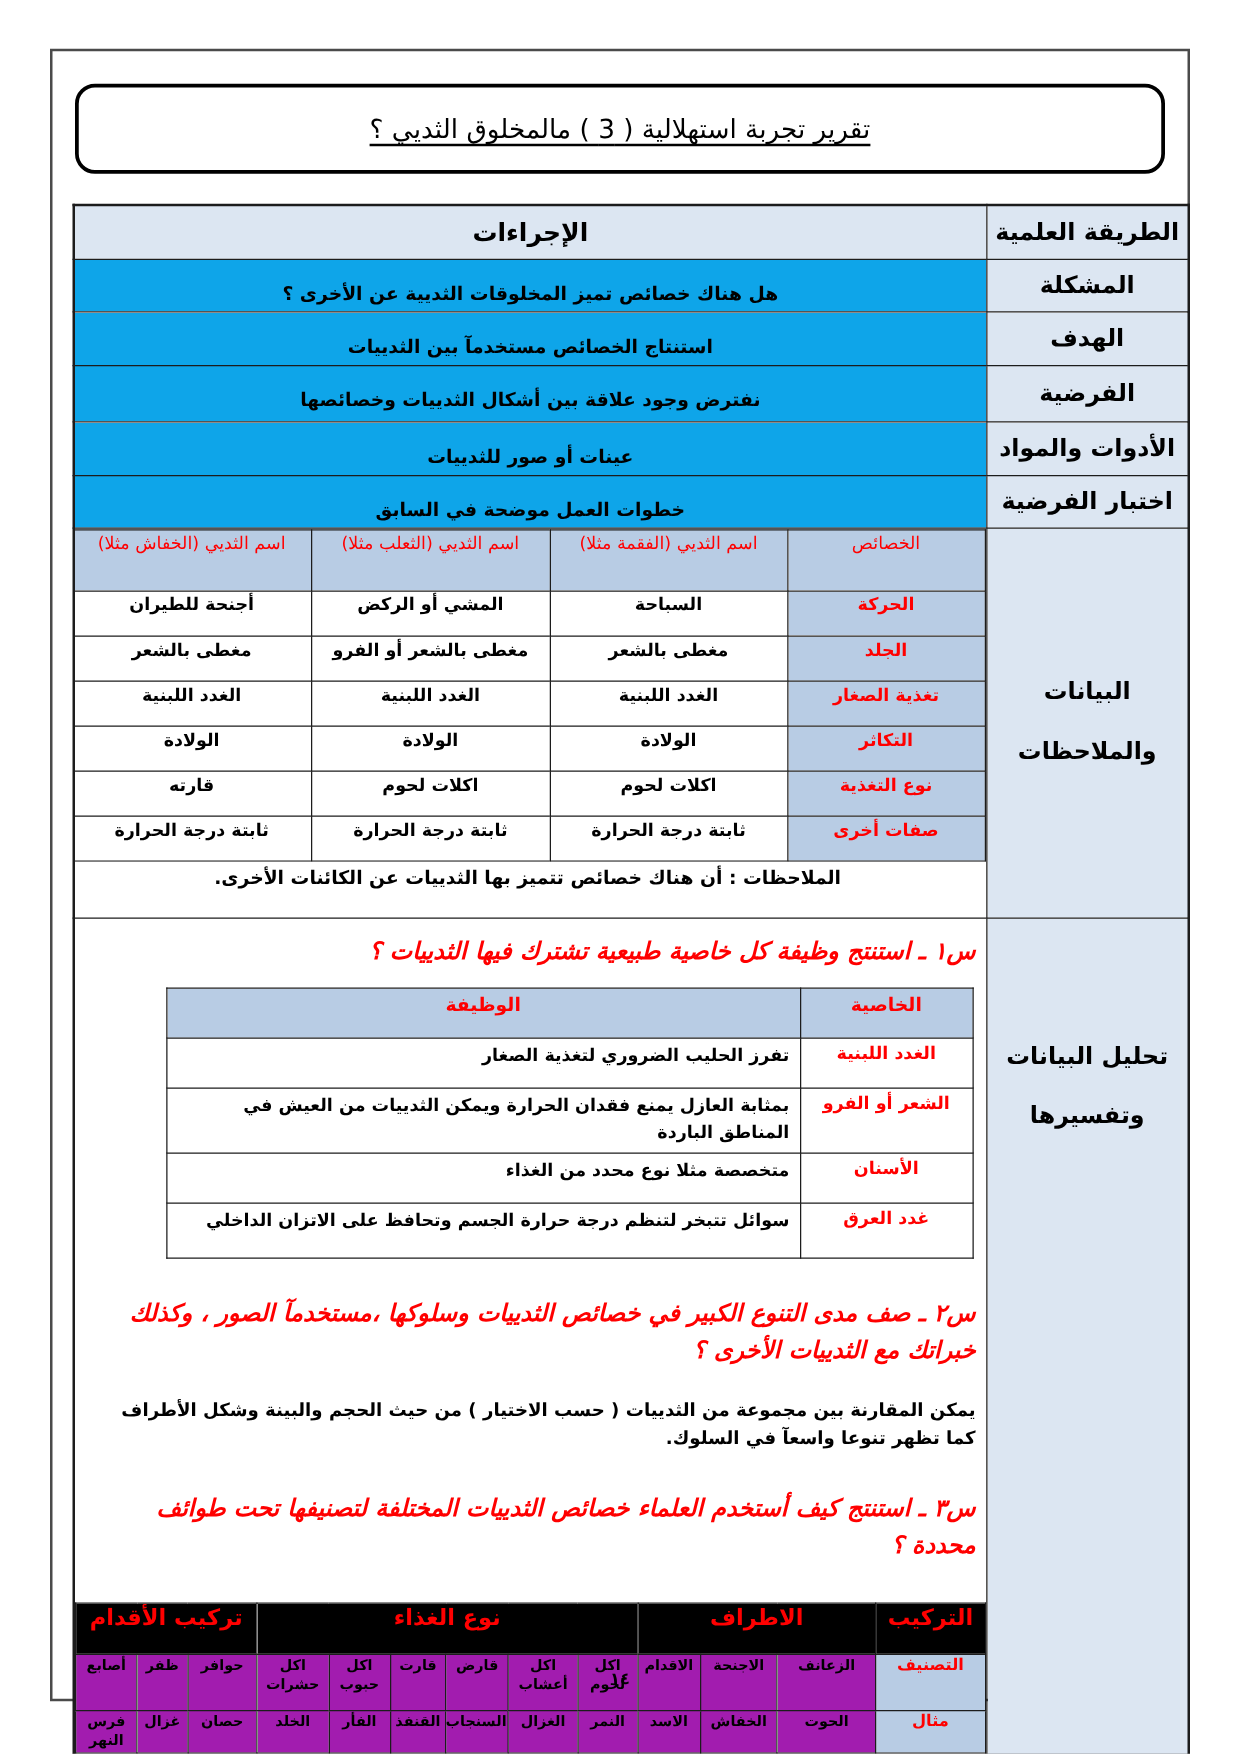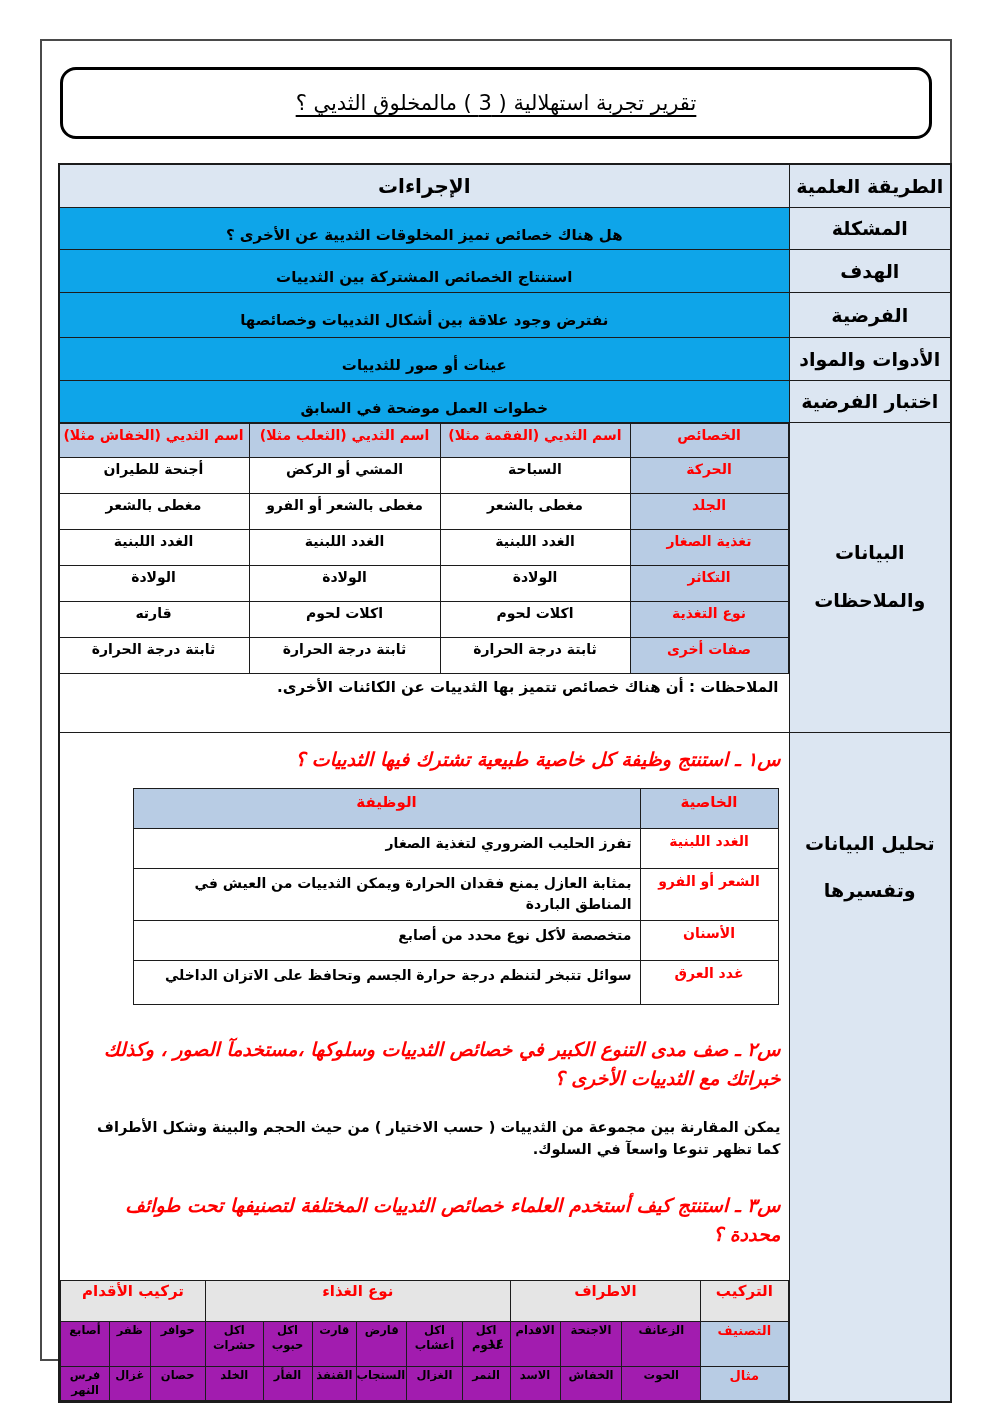--- a/index.html
+++ b/index.html
@@ -41,27 +41,27 @@
     background:#0ea5e9; text-align:center; vertical-align:top;
     font-weight:bold; font-size:15px; padding-top:18px;
   }
   .nest{ padding:0; vertical-align:top; background:#fff; }
   .side-label div{ line-height:1.15; }
   .side-label .l2{ margin-top:26px; }
   .side-top{ vertical-align:top; padding-top:100px; }
 
   .sub-table{ width:100%; }
   .sub-table td{ vertical-align:top; padding-top:3px; text-align:center; }
-  .m-hdr{ background:#b8cce4; color:#ff0000; font-weight:bold; font-size:14px; height:34px; }
+  .m-hdr{ background:#b8cce4; color:#ff0000; font-weight:normal; font-size:14px; height:49px; }
   .m-lbl{ background:#b8cce4; color:#ff0000; font-weight:bold; font-size:14px; height:36px; }
   .m-val{ background:#fff; font-weight:bold; font-size:14px; height:36px; }
 
   .notes-line{
     height:45px; padding:4px 10px 0 6px; font-weight:bold; font-size:15px;
-    text-align:right; background:#fff;
+    text-align:center; background:#fff;
   }
 
   .q-red{
     color:#ff0000; font-weight:bold; font-size:19px; text-align:right;
     padding:0 8px 0 24px; line-height:1.55;font-style:italic;
   }
   .q1{ margin-top:12px; }
   .q2{ margin-top:30px; }
   .q3{ margin-top:30px; }
   .answer-black{
@@ -74,21 +74,21 @@
   .f-hdr{ background:#b8cce4; color:#ff0000; font-weight:bold; font-size:15px;
           text-align:center; height:40px; padding-top:4px; }
   .f-prop{ background:#fff; color:#ff0000; font-weight:bold; font-size:14px;
            text-align:center; padding-top:4px; }
   .f-func{ background:#fff; font-weight:bold; font-size:14px; text-align:right;
            padding:4px 8px 4px 6px; line-height:1.5; }
   .fr1{ height:40px; } .fr2{ height:52px; } .fr3{ height:40px; } .fr4{ height:44px; }
 
   .class-table{ width:100%; margin-top:30px; border:1.8px solid #1c1c1c; }
   .class-table td{ vertical-align:top; text-align:center; padding:1px 1px 0 1px; }
-  .c-grp{ background:#e5e5e5; color:#ff0000; font-weight:bold; font-size:15px; height:41px; }
+  .c-grp{ background:#000000; color:#ff0000; font-weight:bold; font-size:18px; height:41px; }
   .c-lbl{ background:#b8cce4; color:#ff0000; font-weight:bold; font-size:13px; }
   .c-cell{ background:#a21caf; font-weight:bold; font-size:11.5px; line-height:1.3; }
   .c-row2 td{ height:45px; }
   .c-row3 td{ height:34px; }
 
   .page-number{
     position:absolute; left:0; top:1336px; width:100%;
     text-align:center; font-size:13px; font-weight:bold;
   }
 </style>
@@ -110,21 +110,21 @@
       <tr style="height:43px">
     <td class="lbl">الطريقة العلمية</td>
     <td class="proc-hdr">الإجراءات</td>
   </tr>
   <tr style="height:42px">
     <td class="lbl">المشكلة</td>
     <td class="val">هل هناك خصائص تميز المخلوقات الثديية عن الأخرى ؟</td>
   </tr>
   <tr style="height:43px">
     <td class="lbl">الهدف</td>
-    <td class="val">استنتاج الخصائص المشتركة بين الثدييات</td>
+    <td class="val">استنتاج الخصائص مستخدمآ بين الثدييات</td>
   </tr>
   <tr style="height:45px">
     <td class="lbl">الفرضية</td>
     <td class="val">نفترض وجود علاقة بين أشكال الثدييات وخصائصها</td>
   </tr>
   <tr style="height:43px">
     <td class="lbl">الأدوات والمواد</td>
     <td class="val">عينات أو صور للثدييات</td>
   </tr>
   <tr style="height:42px">
@@ -216,21 +216,21 @@
         <tr class="fr1">
           <td class="f-prop">الغدد اللبنية</td>
           <td class="f-func">تفرز الحليب الضروري لتغذية الصغار</td>
         </tr>
         <tr class="fr2">
           <td class="f-prop">الشعر أو الفرو</td>
           <td class="f-func">بمثابة العازل يمنع فقدان الحرارة ويمكن الثدييات من العيش في المناطق الباردة</td>
         </tr>
         <tr class="fr3">
           <td class="f-prop">الأسنان</td>
-          <td class="f-func">متخصصة لأكل نوع محدد من أصابع</td>
+          <td class="f-func">متخصصة مثلا نوع محدد من الغذاء</td>
         </tr>
         <tr class="fr4">
           <td class="f-prop">غدد العرق</td>
           <td class="f-func">سوائل تتبخر لتنظم درجة حرارة الجسم وتحافظ على الاتزان الداخلي</td>
         </tr>
       </tbody>
           </table>
 
       <div class="q-red q2">س٢ ـ صف مدى التنوع الكبير في خصائص الثدييات وسلوكها ،مستخدمآ الصور ، وكذلك خبراتك مع الثدييات الأخرى ؟</div>
       <div class="answer-black">يمكن المقارنة بين مجموعة من الثدييات ( حسب الاختيار ) من حيث الحجم والبينة وشكل الأطراف كما تظهر تنوعا واسعآ في السلوك.</div>

